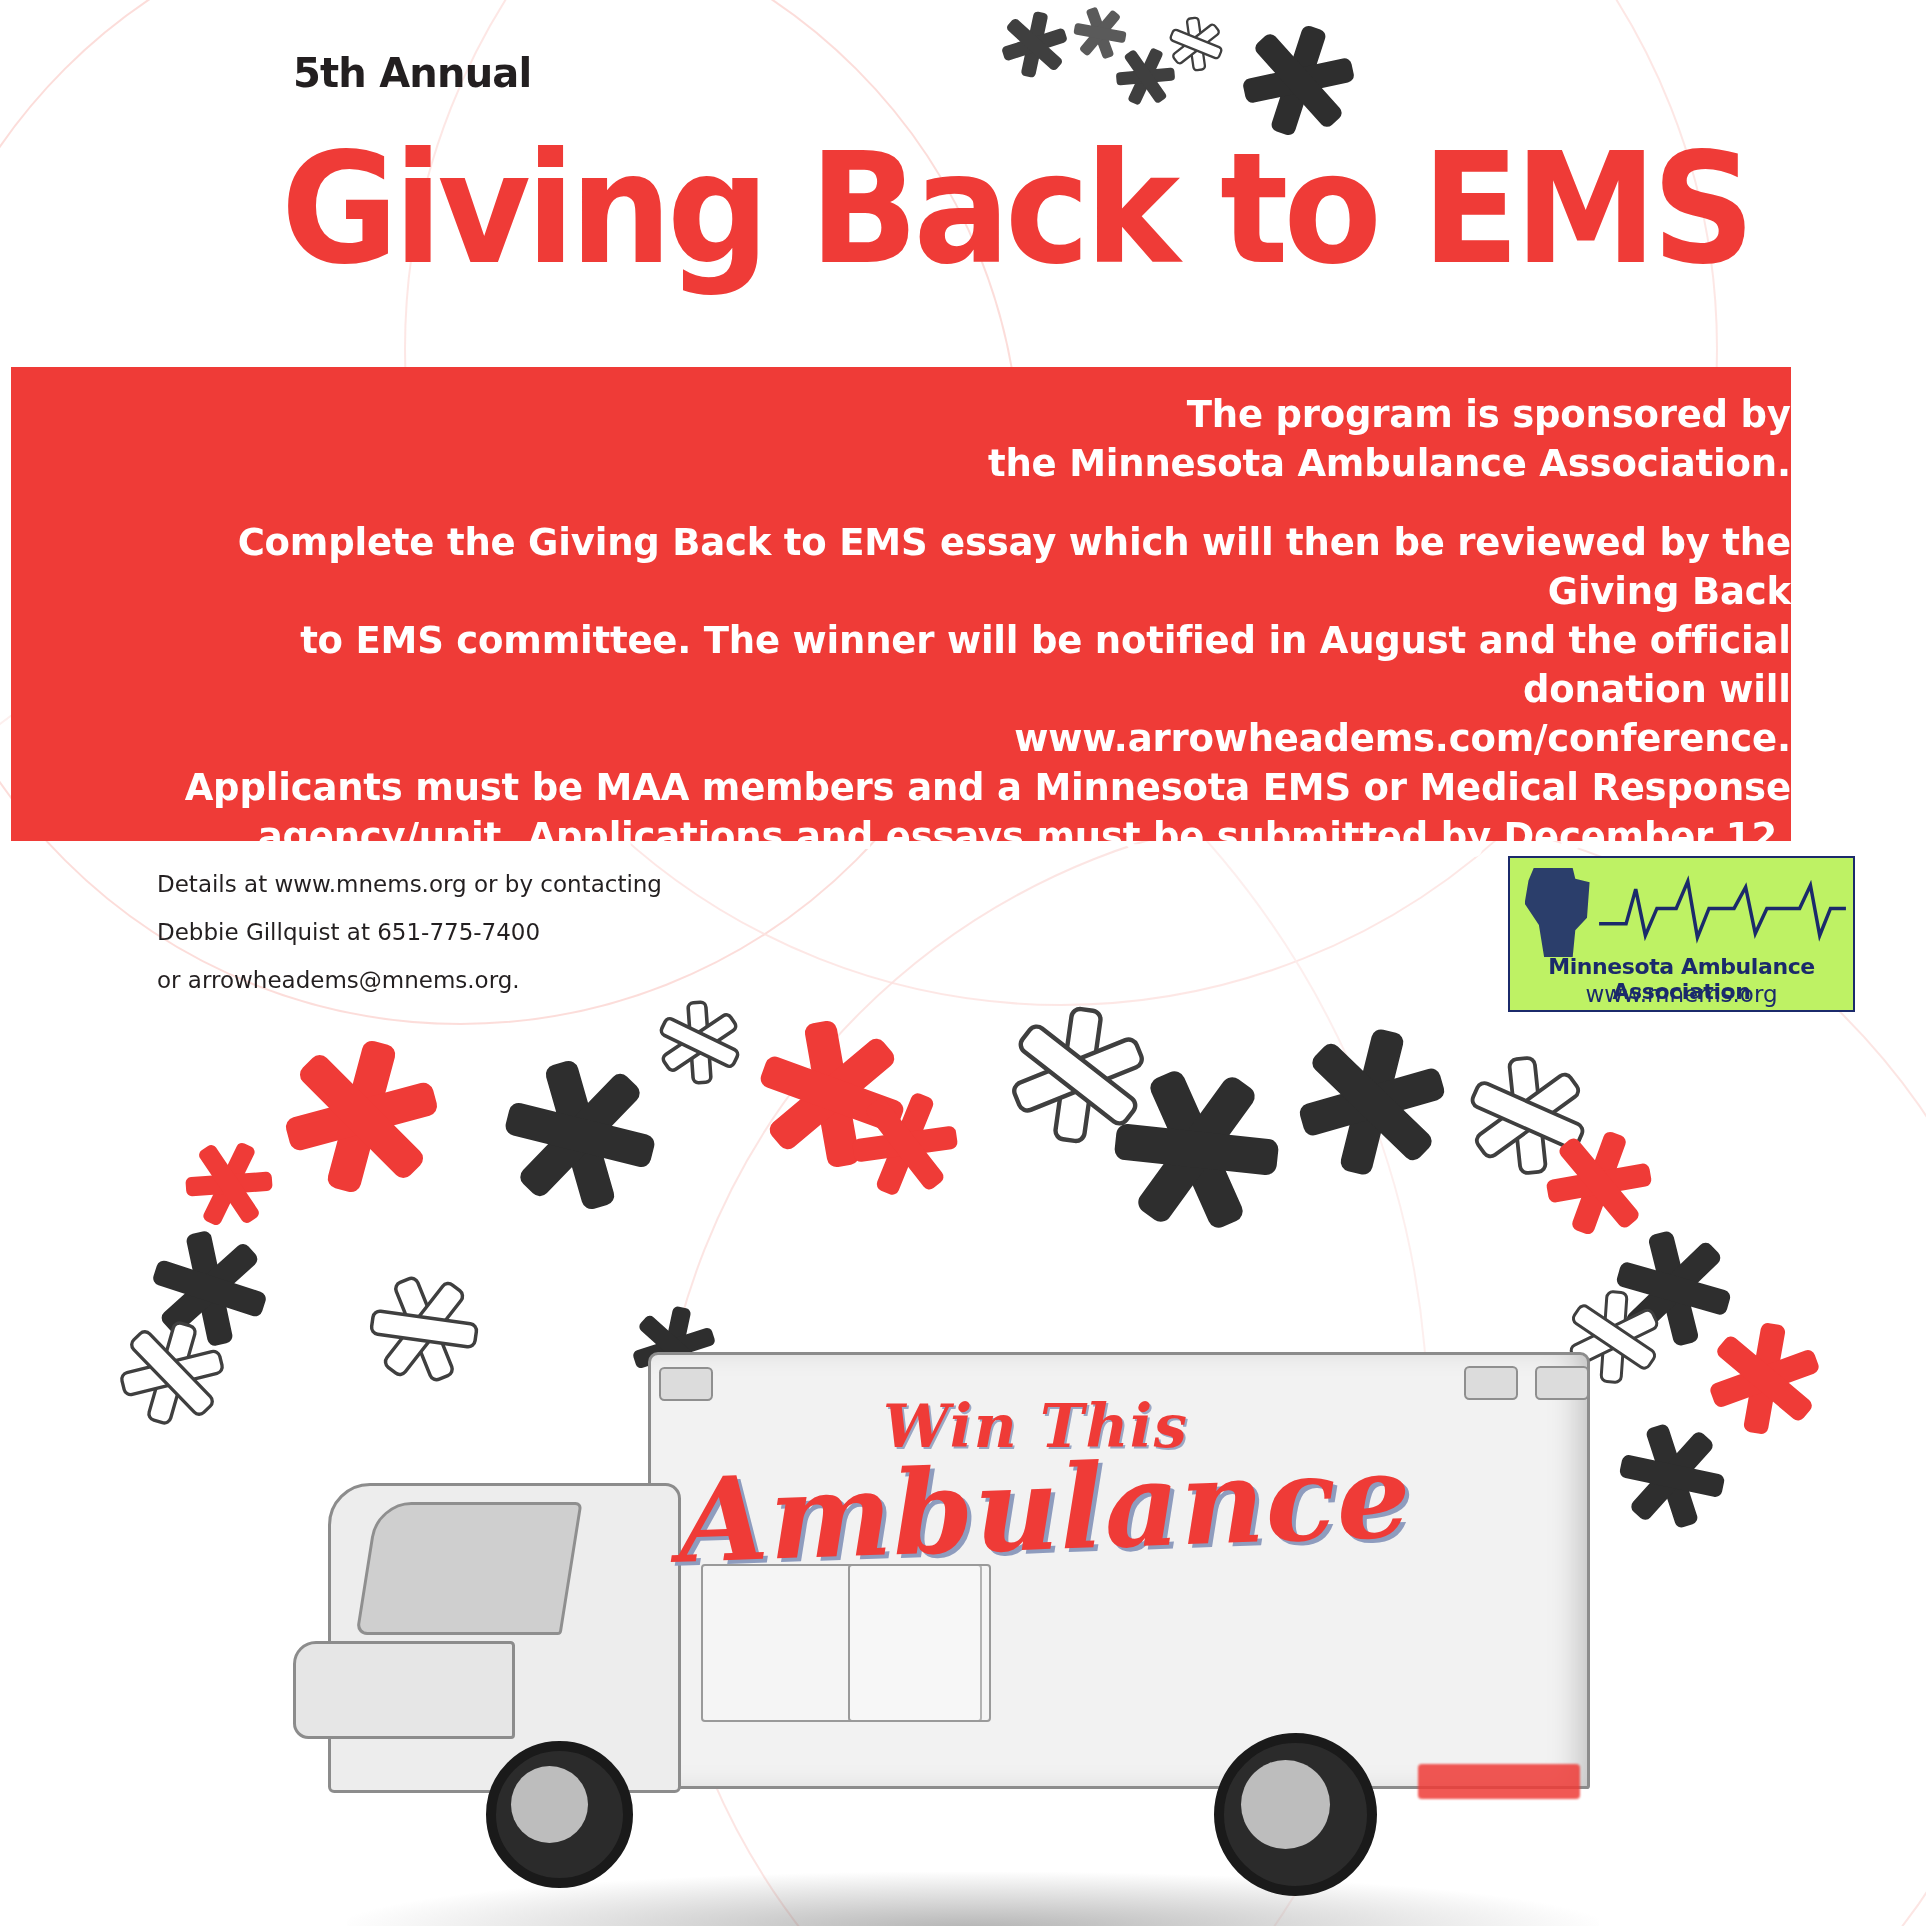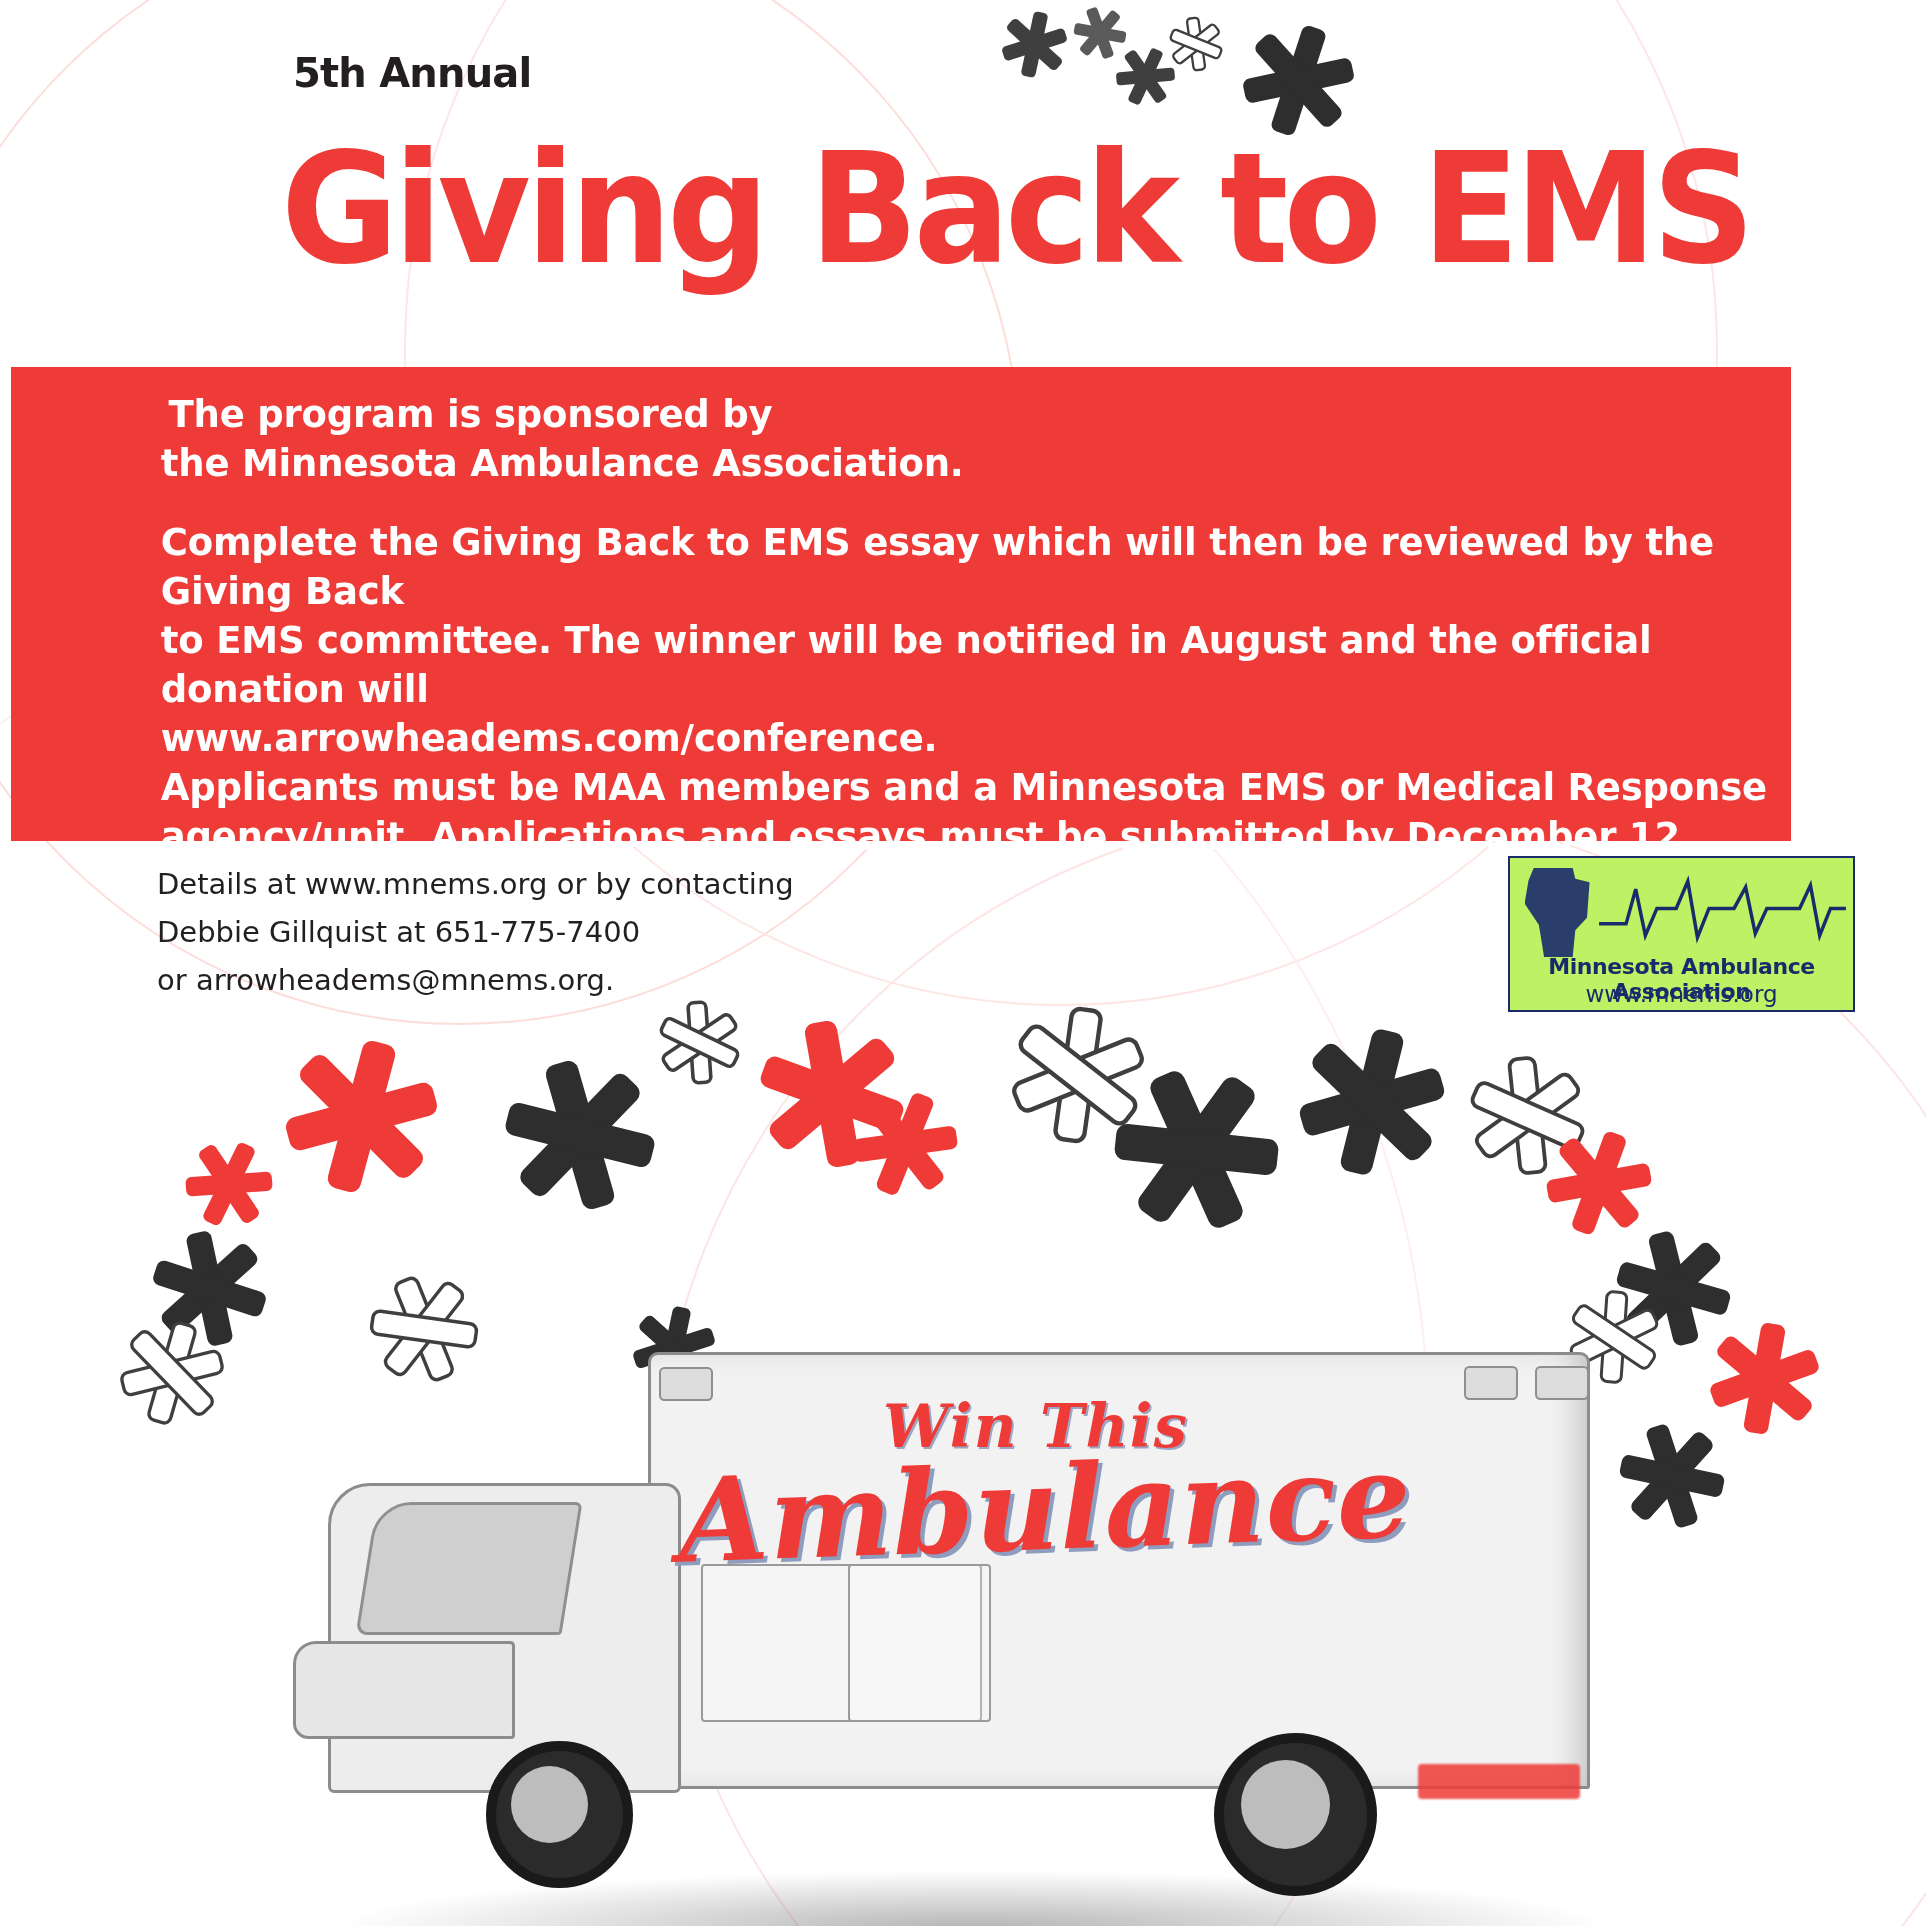--- a/index.html
+++ b/index.html
@@ -59,29 +59,30 @@
     box-sizing:border-box;
     padding:23px 0 0 150px;
   }
   .banner p{
     margin:0;
     font-family:"DejaVu Sans", sans-serif;
     font-weight:bold;
     font-size:37px;
     line-height:49px;
     letter-spacing:-0.2px;
+    text-align:right;
   }
   .banner .sponsor{ margin-left:7.7px; }
   .banner .gap{ height:30px; }
 
   
   .details{
     position:absolute; left:157px; top:860px;
     font-family:"DejaVu Sans", sans-serif;
-    font-size:29px;
+    font-size:23px;
     line-height:48px;
     color:#231f20;
   }
 
   
   .maa{
     position:absolute; left:1508px; top:856px;
     width:347px; height:156px;
     border:2.3px solid #1b2a6b;
     background:#bef264;

